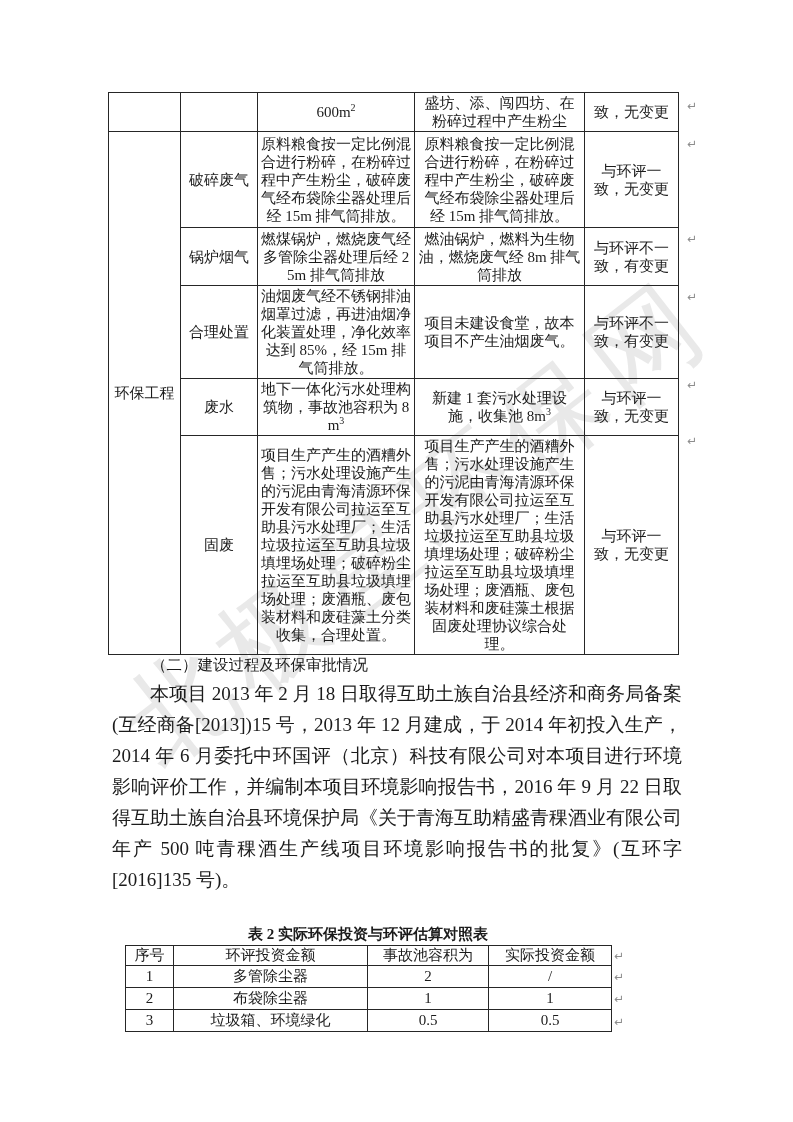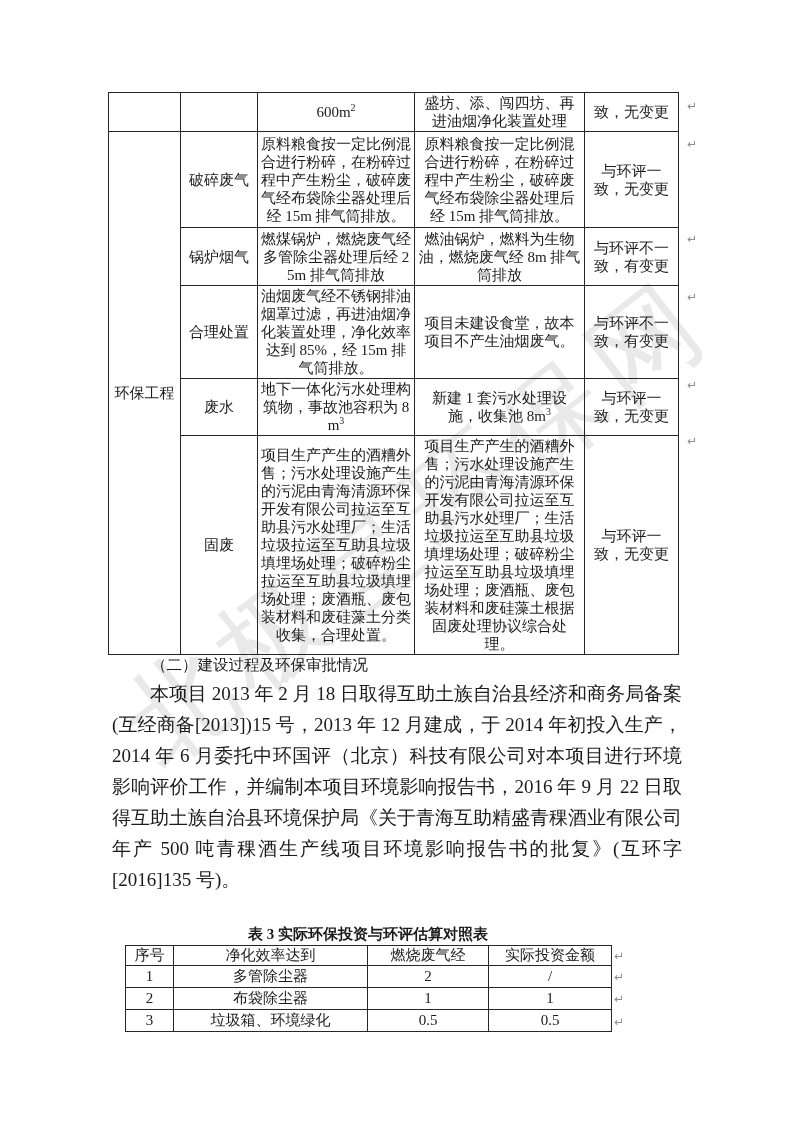--- a/index.html
+++ b/index.html
@@ -73,21 +73,21 @@
         <col style="width:77px">
         <col style="width:157px">
         <col style="width:170px">
         <col style="width:94px">
     </colgroup>
     <tbody>
       <tr style="height:38px;">
         <td></td>
         <td></td>
         <td><span>600m</span><sup>2</sup></td>
-        <td>盛坊、添、闯四坊、再进油烟净化装置处理</td>
+        <td>盛坊、添、闯四坊、在粉碎过程中产生粉尘</td>
         <td>致，无变更</td>
       </tr>
       <tr style="height:96px;">
         <td rowspan="5">环保工程</td>
         <td>破碎废气</td>
         <td>原料粮食按一定比例混合进行粉碎，在粉碎过程中产生粉尘，破碎废气经布袋除尘器处理后经 15m 排气筒排放。</td>
         <td>原料粮食按一定比例混合进行粉碎，在粉碎过程中产生粉尘，破碎废气经布袋除尘器处理后经 15m 排气筒排放。</td>
         <td>与环评一致，无变更</td>
       </tr>
       <tr style="height:58px;">
@@ -121,34 +121,34 @@
   <span class="pmark" style="left:687px;top:138px;">↵</span>
   <span class="pmark" style="left:687px;top:233px;">↵</span>
   <span class="pmark" style="left:687px;top:291px;">↵</span>
   <span class="pmark" style="left:687px;top:379px;">↵</span>
   <span class="pmark" style="left:687px;top:435px;">↵</span>
 
   <div class="heading" style="top:650px;">（二）建设过程及环保审批情况</div>
   <div class="para" style="top:678px;">本项目 2013 年 2 月 18 日取得互助土族自治县经济和商务局备案(互经商备[2013])15 号，2013 年 12 月建成，于 2014 年初投入生产，2014 年 6 月委托中环国评（北京）科技有限公司对本项目进行环境影响评价工作，并编制本项目环境影响报告书，2016 年 9 月 22 日取得互助土族自治县环境保护局《关于青海互助精盛青稞酒业有限公司年产 500 吨青稞酒生产线项目环境影响报告书的批复》(互环字[2016]135 号)。</div>
 
 
-  <div class="tbl-title">表 3 实际环保投资与环评估算对照表</div>
+  <div class="tbl-title">表 2 实际环保投资与环评估算对照表</div>
 
   <table class="inv">
     <colgroup>
       <col style="width:48px">
         <col style="width:194px">
         <col style="width:121px">
         <col style="width:123px">
     </colgroup>
     <tbody>
       <tr class="hdr" style="height:19px;">
         <td>序号</td>
-        <td>净化效率达到</td>
-        <td>燃烧废气经</td>
+        <td>环评投资金额</td>
+        <td>事故池容积为</td>
         <td>实际投资金额</td>
       </tr>
       <tr style="height:22px;">
         <td>1</td>
         <td>多管除尘器</td>
         <td>2</td>
         <td>/</td>
       </tr>
       <tr style="height:22px;">
         <td>2</td>

